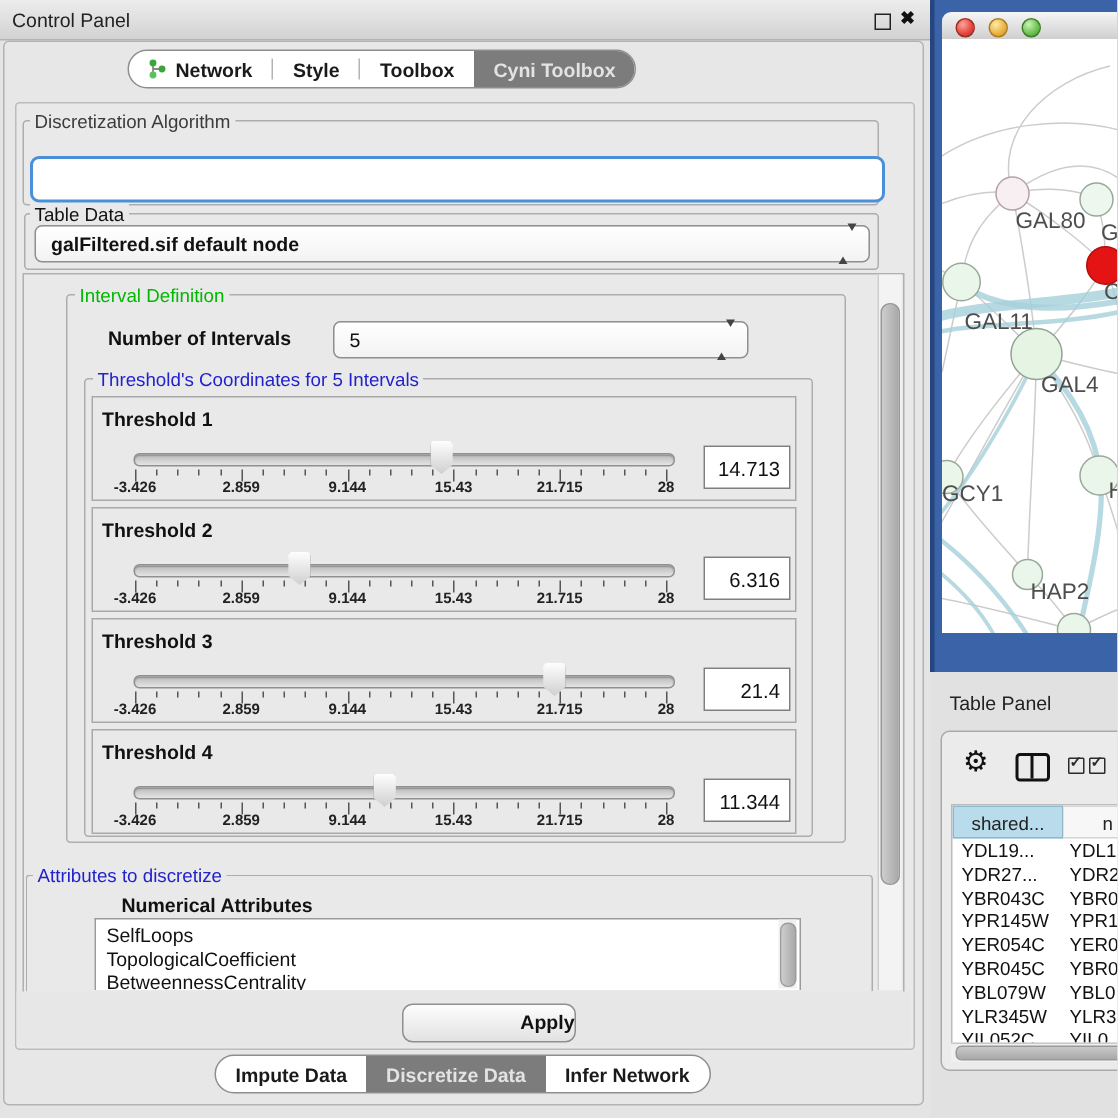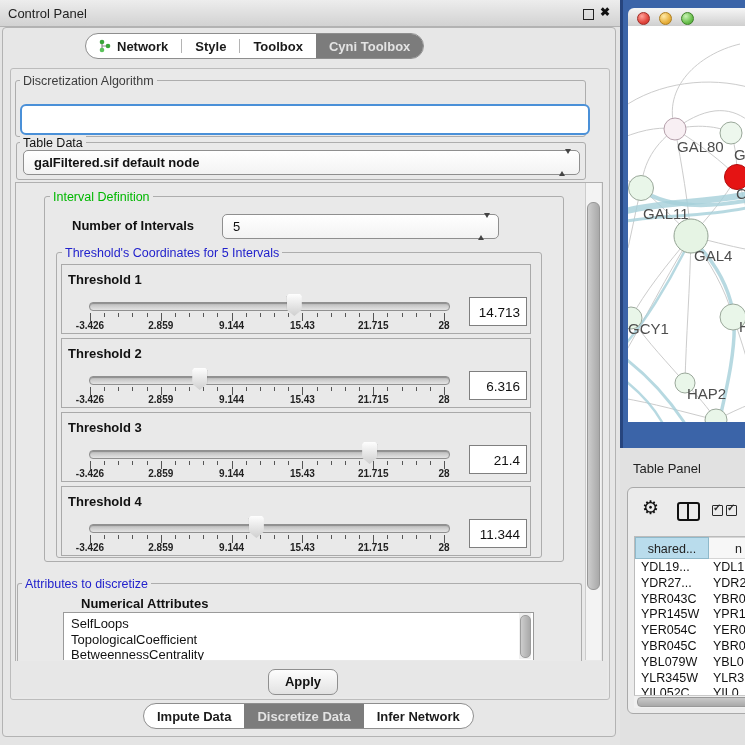--- a/index.html
+++ b/index.html
@@ -91,21 +91,21 @@
   #attr-list{left:63px;top:612px;width:469px;height:47px;background:#fff;border:1px solid #9a9a9a;
     border-bottom:none;overflow:hidden;}
   .attr-item{position:absolute;left:7px;font-size:13px;color:#111;white-space:nowrap;}
   #attr-scrollbar{left:519px;top:613px;width:12px;height:46px;background:#f0f0f0;}
   #attr-thumb{left:520px;top:615px;width:9px;height:41px;border-radius:5px;
     background:linear-gradient(90deg,#cdcdcd,#a9a9a9);border:1px solid #9d9d9d;}
 
   #apply-bar{left:11px;top:661px;width:596px;height:36px;background:#e7e7e7;}
   #apply-btn{left:268px;top:669px;width:68px;height:24px;border:1px solid #8f8f8f;border-radius:7px;
     background:linear-gradient(#fdfdfd,#e2e2e2);font-size:13px;font-weight:600;color:#111;
-    text-align:center;line-height:24px;}
+    text-align:right;line-height:24px;padding-left:46px;}
 
   
   #net-chrome{left:620px;top:0;width:125px;height:448px;background:#3b64a8;
     box-shadow:inset 3px 0 0 #27457e;}
   #mac-window{left:628px;top:8px;width:117px;height:414px;}
   #mac-titlebar{left:0;top:0;width:117px;height:18px;border-radius:6px 0 0 0;
     background:linear-gradient(#f6f6f6,#cfcfcf);border-bottom:1px solid #8a8a8a;}
   .light{position:absolute;top:4px;width:11px;height:11px;border-radius:50%;}
   #light-red{left:9px;background:radial-gradient(circle at 35% 30%,#ffa39a,#e2463d 60%,#bd332c);border:0.5px solid #9e2b26;}
   #light-yellow{left:31px;background:radial-gradient(circle at 35% 30%,#ffeaa8,#e8b13f 60%,#cf9a22;);border:0.5px solid #ad7d1f;

